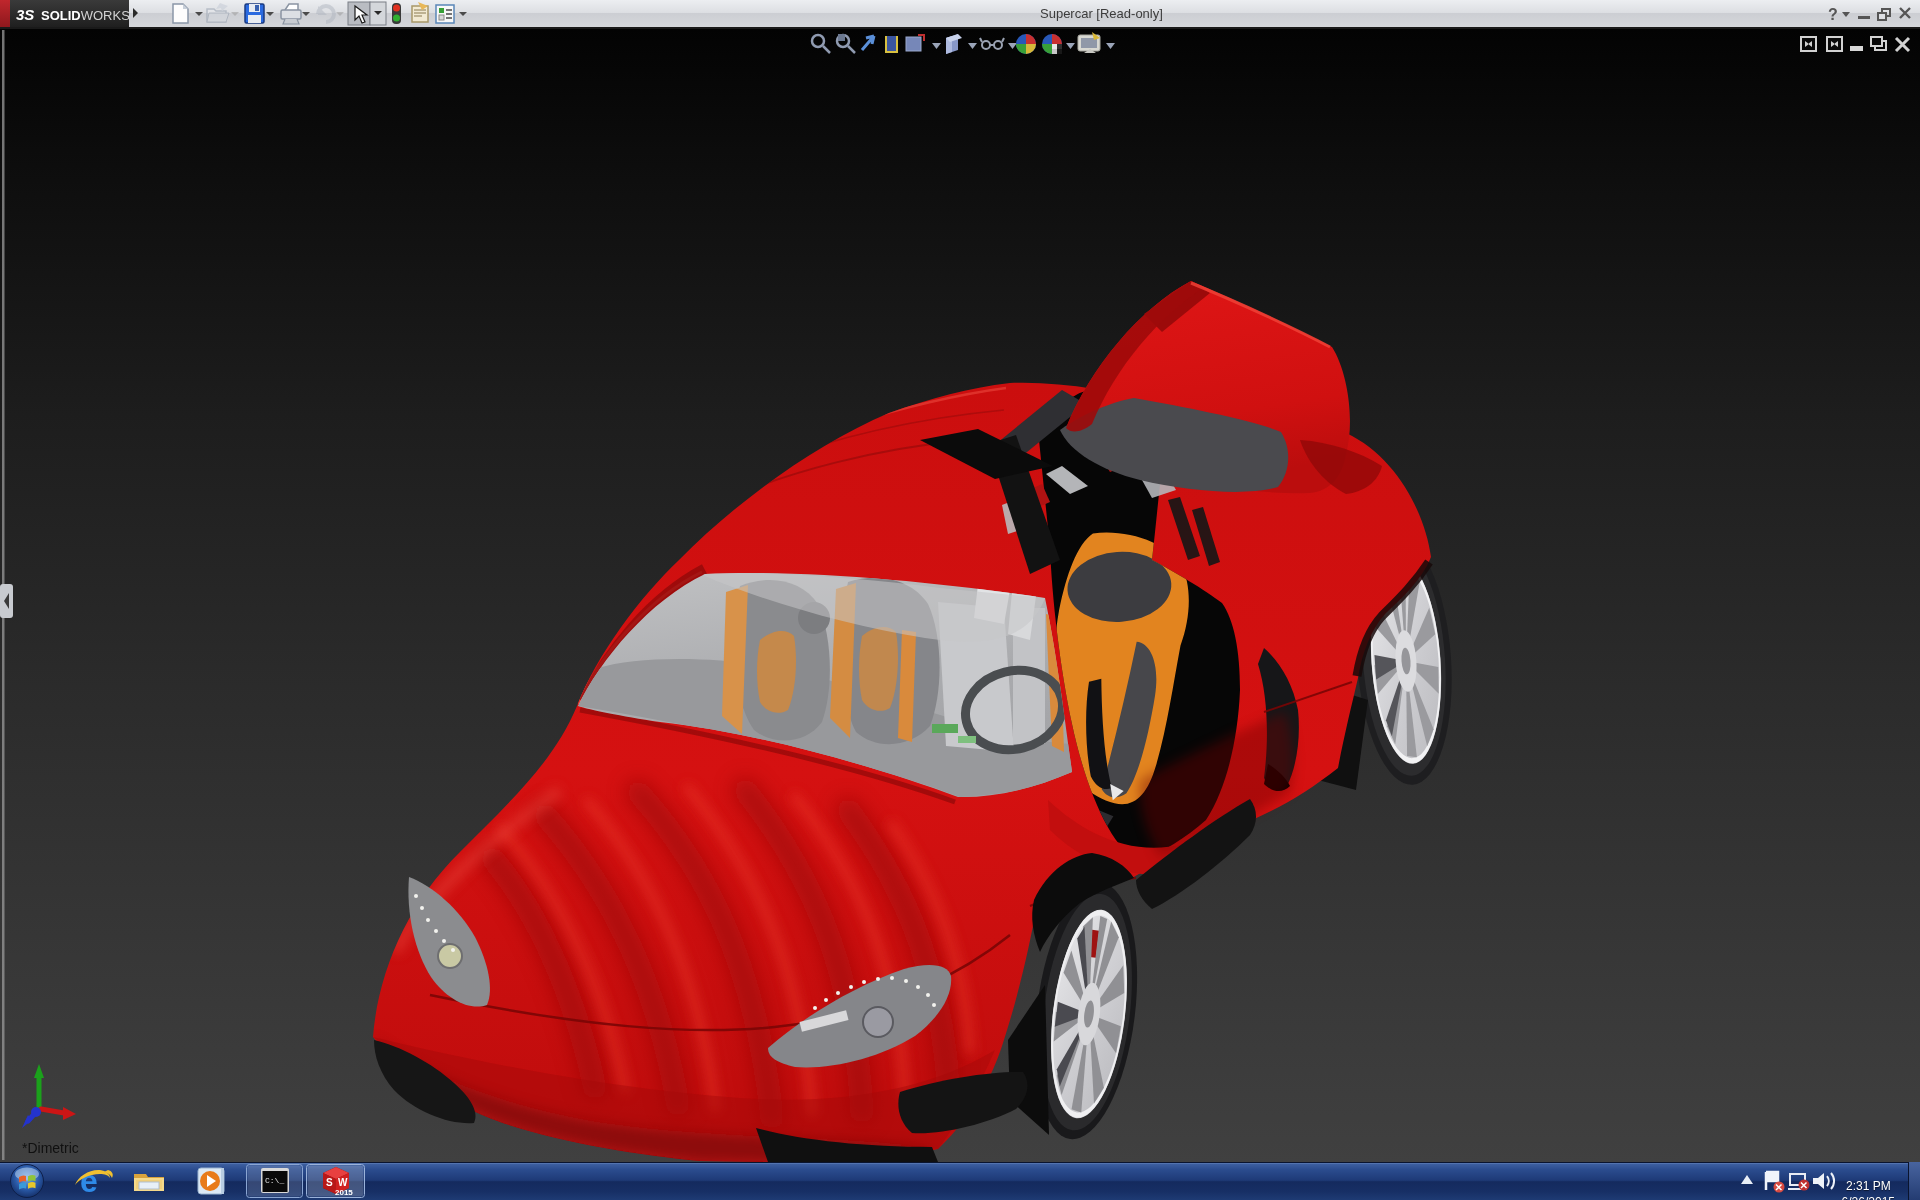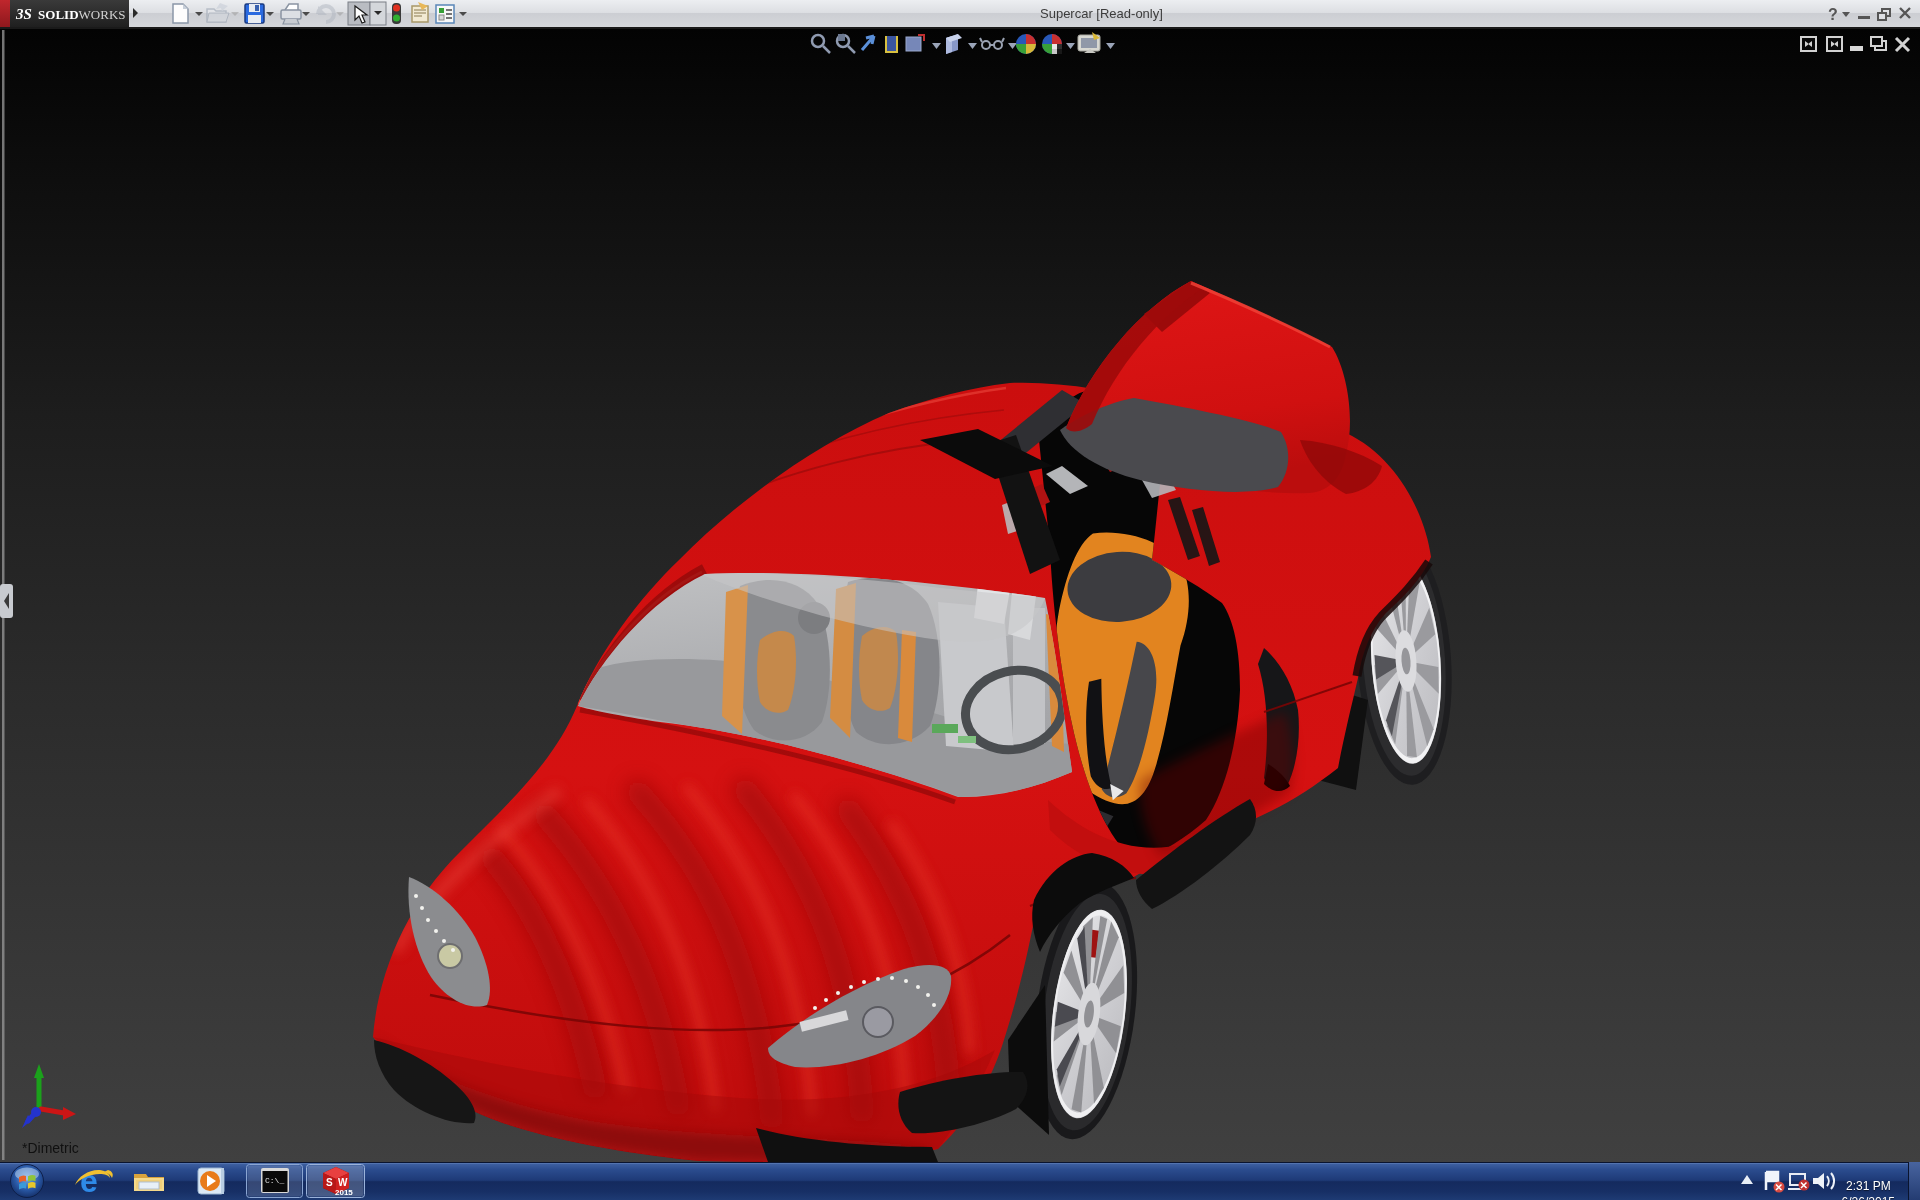--- a/index.html
+++ b/index.html
@@ -1,21 +1,21 @@
 <!DOCTYPE html>
 <html><head>
 <meta charset="utf-8">
 <style>
   html,body{margin:0;padding:0;width:1920px;height:1200px;overflow:hidden;background:#000;
     font-family:"Liberation Sans",sans-serif;}
   #titlebar{position:absolute;left:0;top:0;width:1920px;height:29px;
     background:linear-gradient(180deg,#eceef1 0%,#dcdee2 45%,#ccced3 46%,#d6d8dc 100%);z-index:30;}
   #titlebar .botline{position:absolute;left:0;bottom:0;width:100%;height:2px;background:#1a1a1a;}
   #redstrip{position:absolute;left:0;top:0;width:10px;height:27px;background:linear-gradient(180deg,#c0272d,#8e181d);}
-  #logoblk{position:absolute;left:10px;top:0;width:119px;height:27px;background:linear-gradient(180deg,#3a3a3a,#1f1f1f);font-family:Liberation Serif, serif;}
+  #logoblk{position:absolute;left:10px;top:0;width:119px;height:27px;background:linear-gradient(180deg,#3a3a3a,#1f1f1f);}
   #logoblk .lg{position:absolute;left:6px;top:6px;color:#fff;font-size:13px;font-weight:bold;letter-spacing:0;white-space:nowrap;}
   #logoblk .lg i{font-style:italic;font-size:15px;margin-right:3px;}
   #logoblk .lg .w{color:#d2d2d2;font-weight:normal;}
   #titletext{position:absolute;left:1040px;top:6px;width:200px;text-align:left;color:#3c3c3c;font-size:13px;z-index:31;}
   
   #viewport{position:absolute;left:0;top:29px;width:1920px;height:1133px;
     background:linear-gradient(180deg,#030303 0%,#0d0d0d 12%,#1d1d1d 34%,#2b2b2b 58%,#363636 80%,#404040 100%);}
   #taskbar{position:absolute;left:0;top:1162px;width:1920px;height:38px;z-index:40;
     background:linear-gradient(180deg,#7e9dd1 0%,#3c5e9f 6%,#2b4c8e 20%,#1e3a77 48%,#142a5e 52%,#172f65 78%,#1e3b74 100%);}
   #taskbar .topline{position:absolute;top:0;left:0;width:100%;height:1px;background:#0a142e;}

